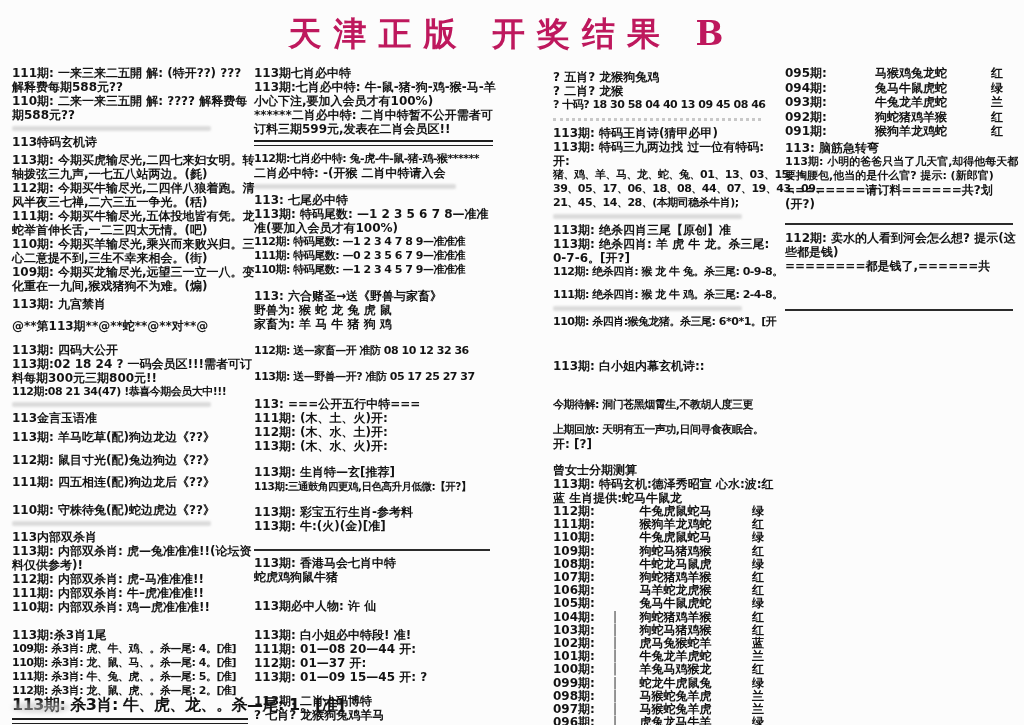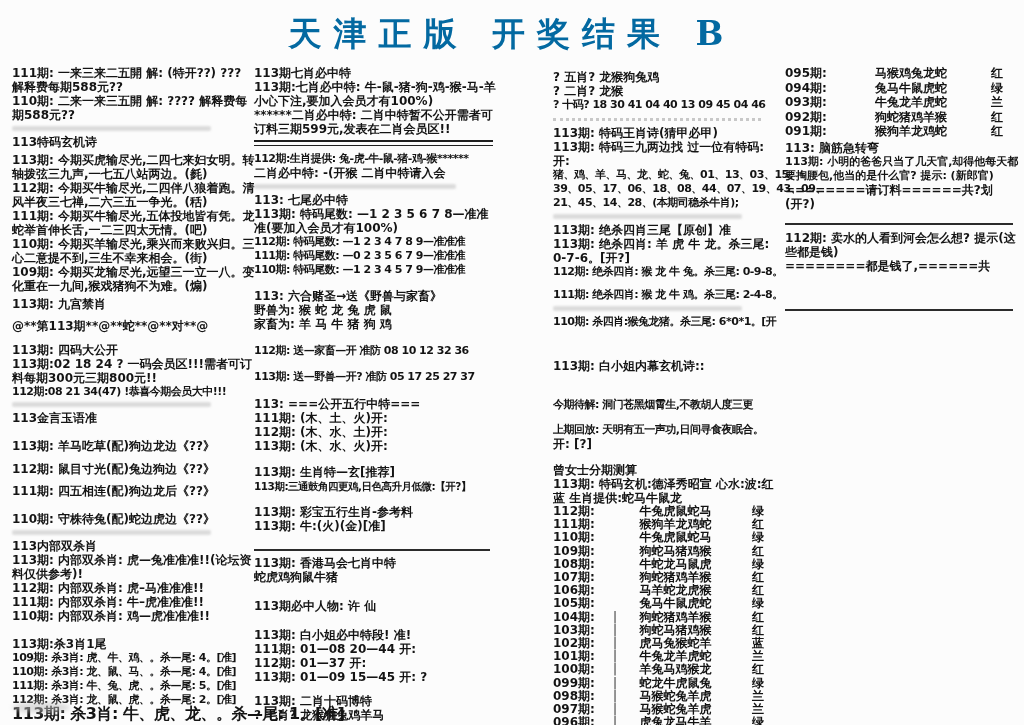--- a/index.html
+++ b/index.html
@@ -4,21 +4,21 @@
 <style>
   html,body{margin:0;padding:0;background:#e8e8e8;}
   .page{
     position:relative;width:1024px;height:725px;overflow:hidden;
     background:#fcfcfc;color:#141414;
     font-family:"DejaVu Sans",sans-serif;font-weight:700;
   }
   .title{
     position:absolute;left:0;top:12px;width:100%;text-align:center;
     font-family:"DejaVu Serif",serif;font-size:33px;font-weight:900;
-    letter-spacing:12px;white-space:nowrap;color:#0369a1;
+    letter-spacing:12px;white-space:nowrap;color:#be185d;
   }
   .col{position:absolute;}
   .line{min-height:1em;}
   .nw{white-space:nowrap;letter-spacing:-0.5px;}
   .rule{border-top:2px solid #2b2b2b;height:0;margin:5px 0;width:96%;}
   .drule{border-top:2px solid #1f1f1f;border-bottom:1px solid #1f1f1f;height:3px;margin:5px 0;width:97%;}
   .smudge{height:5px;background:#b5b5b5;opacity:.45;border-radius:2px;filter:blur(1px);width:82%;margin:4px 0;}
   .dsmudge{border-top:3px dotted #9f9f9f;opacity:.55;height:0;margin:5px 0;width:90%;}
   .zrow{display:flex;align-items:baseline;}
   .zp{flex:0 0 46px;}
@@ -46,21 +46,21 @@
         <div class="line">111期: 今期买牛输尽光,五体投地皆有凭。龙蛇举首伸长舌,一二三四太无情。(吧)</div>
         <div class="line">110期: 今期买羊输尽光,乘兴而来败兴归。三心二意提不到,三生不幸来相会。(街)</div>
         <div class="line">109期: 今期买龙输尽光,远望三一立一八。变化重在一九间,猴戏猪狗不为难。(煽)</div>
         <div class="line" style="margin-top: 4px;">113期: 九宫禁肖</div>
         <div class="line" style="margin-top: 8px;">@**第113期**@**蛇**@**对**@</div>
         <div class="line" style="margin-top: 10px;">113期: 四码大公开</div>
         <div class="line">113期:02 18 24 ? 一码会员区!!!需者可订料每期300元三期800元!!</div>
         <div class="line nw" style="font-size: 11px;">112期:08 21 34(47) !恭喜今期会员大中!!!</div>
         <div class="smudge" style="margin-top: 3px;"></div>
         <div class="line" style="margin-top: 2px;">113金言玉语准</div>
-        <div class="line" style="margin-top: 14px;">113期: 羊马吃草(配)狗边龙边《??》</div>
+        <div class="line" style="margin-top: 5px;">113期: 羊马吃草(配)狗边龙边《??》</div>
         <div class="line" style="margin-top: 9px;">112期: 鼠目寸光(配)兔边狗边《??》</div>
         <div class="line" style="margin-top: 8px;">111期: 四五相连(配)狗边龙后《??》</div>
         <div class="line" style="margin-top: 14px;">110期: 守株待兔(配)蛇边虎边《??》</div>
         <div class="smudge" style="margin-top: 4px;"></div>
         <div class="line" style="margin-top: 3px;">113内部双杀肖</div>
         <div class="line">113期: 内部双杀肖: 虎—兔准准准!!(论坛资料仅供参考)!</div>
         <div class="line">112期: 内部双杀肖: 虎–马准准准!!</div>
         <div class="line">111期: 内部双杀肖: 牛–虎准准准!!</div>
         <div class="line">110期: 内部双杀肖: 鸡—虎准准准!!</div>
         <div class="line" style="margin-top: 14px;">113期:杀3肖1尾</div>
@@ -69,21 +69,21 @@
         <div class="line nw" style="font-size: 11px;">111期: 杀3肖: 牛、兔、虎、。杀—尾: 5。[准]</div>
         <div class="line nw" style="font-size: 11px;">112期: 杀3肖: 龙、鼠、虎、。杀—尾: 2。[准]</div>
         <div class="line nw" style="font-size: 16px;">113期: 杀3肖: 牛、虎、龙、。杀—尾: 1。[准]</div>
         <div class="drule" style="margin-top: 4px;"></div>
       </div>
       <div class="col" style="left: 254px; top: 66px; width: 246px; font-size: 12px; line-height: 14px;">
         <div class="line">113期七肖必中特</div>
         <div class="line">113期:七肖必中特: 牛-鼠-猪-狗-鸡-猴-马-羊小心下注,要加入会员才有100%)</div>
         <div class="line">******二肖必中特: 二肖中特暂不公开需者可订料三期599元,发表在二肖会员区!!</div>
         <div class="drule" style="margin-top: 4px;"></div>
-        <div class="line nw" style="font-size: 11px; margin-top: 6px;">112期:生肖提供: 兔-虎-牛-鼠-猪-鸡-猴******</div>
+        <div class="line nw" style="font-size: 11px; margin-top: 6px;">112期:七肖必中特: 兔-虎-牛-鼠-猪-鸡-猴******</div>
         <div class="line">二肖必中特: -(开猴 二肖中特请入会</div>
         <div class="smudge" style="margin-top: 4px;"></div>
         <div class="line" style="margin-top: 2px;">113: 七尾必中特</div>
         <div class="line">113期: 特码尾数: —1 2 3 5 6 7 8—准准准(要加入会员才有100%)</div>
         <div class="line nw" style="font-size: 11px;">112期: 特码尾数: —1 2 3 4 7 8 9—准准准</div>
         <div class="line nw" style="font-size: 11px;">111期: 特码尾数: —0 2 3 5 6 7 9—准准准</div>
         <div class="line nw" style="font-size: 11px;">110期: 特码尾数: —1 2 3 4 5 7 9—准准准</div>
         <div class="line" style="margin-top: 12px;">113: 六合赌圣→送《野兽与家畜》</div>
         <div class="line">野兽为: 猴 蛇 龙 兔 虎 鼠</div>
         <div class="line">家畜为: 羊 马 牛 猪 狗 鸡</div>
@@ -104,21 +104,21 @@
         <div class="line" style="margin-top: 15px;">113期: 白小姐必中特段! 准!</div>
         <div class="line">111期: 01—08 20—44 开:</div>
         <div class="line">112期: 01—37 开:</div>
         <div class="line">113期: 01—09 15—45 开: ?</div>
         <div class="line" style="margin-top: 10px;">113期: 二肖十码博特</div>
         <div class="line">? 七肖? 龙猴狗兔鸡羊马</div>
       </div>
       <div class="col" style="left: 553px; top: 70px; width: 231px; font-size: 12px; line-height: 14px;">
         <div class="line">? 五肖? 龙猴狗兔鸡</div>
         <div class="line">? 二肖? 龙猴</div>
-        <div class="line nw" style="font-size: 11px;">? 十码? 18 30 41 04 40 13 09 45 04 46</div>
+        <div class="line nw" style="font-size: 11px;">? 十码? 18 30 58 04 40 13 09 45 08 46</div>
         <div class="dsmudge" style="margin-top: 6px;"></div>
         <div class="line" style="margin-top: 4px;">113期: 特码王肖诗(猜甲必甲)</div>
         <div class="line">113期: 特码三九两边找 过一位有特码: 开:</div>
         <div class="line nw" style="font-size: 11px;">猪、鸡、羊、马、龙、蛇、兔、01、13、03、15、</div>
         <div class="line nw" style="font-size: 11px;">39、05、17、06、18、08、44、07、19、43、09、</div>
         <div class="line nw" style="font-size: 11px;">21、45、14、28、(本期司稳杀牛肖);</div>
         <div class="smudge" style="margin-top: 4px;"></div>
         <div class="line" style="margin-top: 4px;">113期: 绝杀四肖三尾【原创】准</div>
         <div class="line">113期: 绝杀四肖: 羊 虎 牛 龙。杀三尾: 0-7-6。[开?]</div>
         <div class="line nw" style="font-size: 11px;">112期: 绝杀四肖: 猴 龙 牛 兔。杀三尾: 0-9-8。</div>

